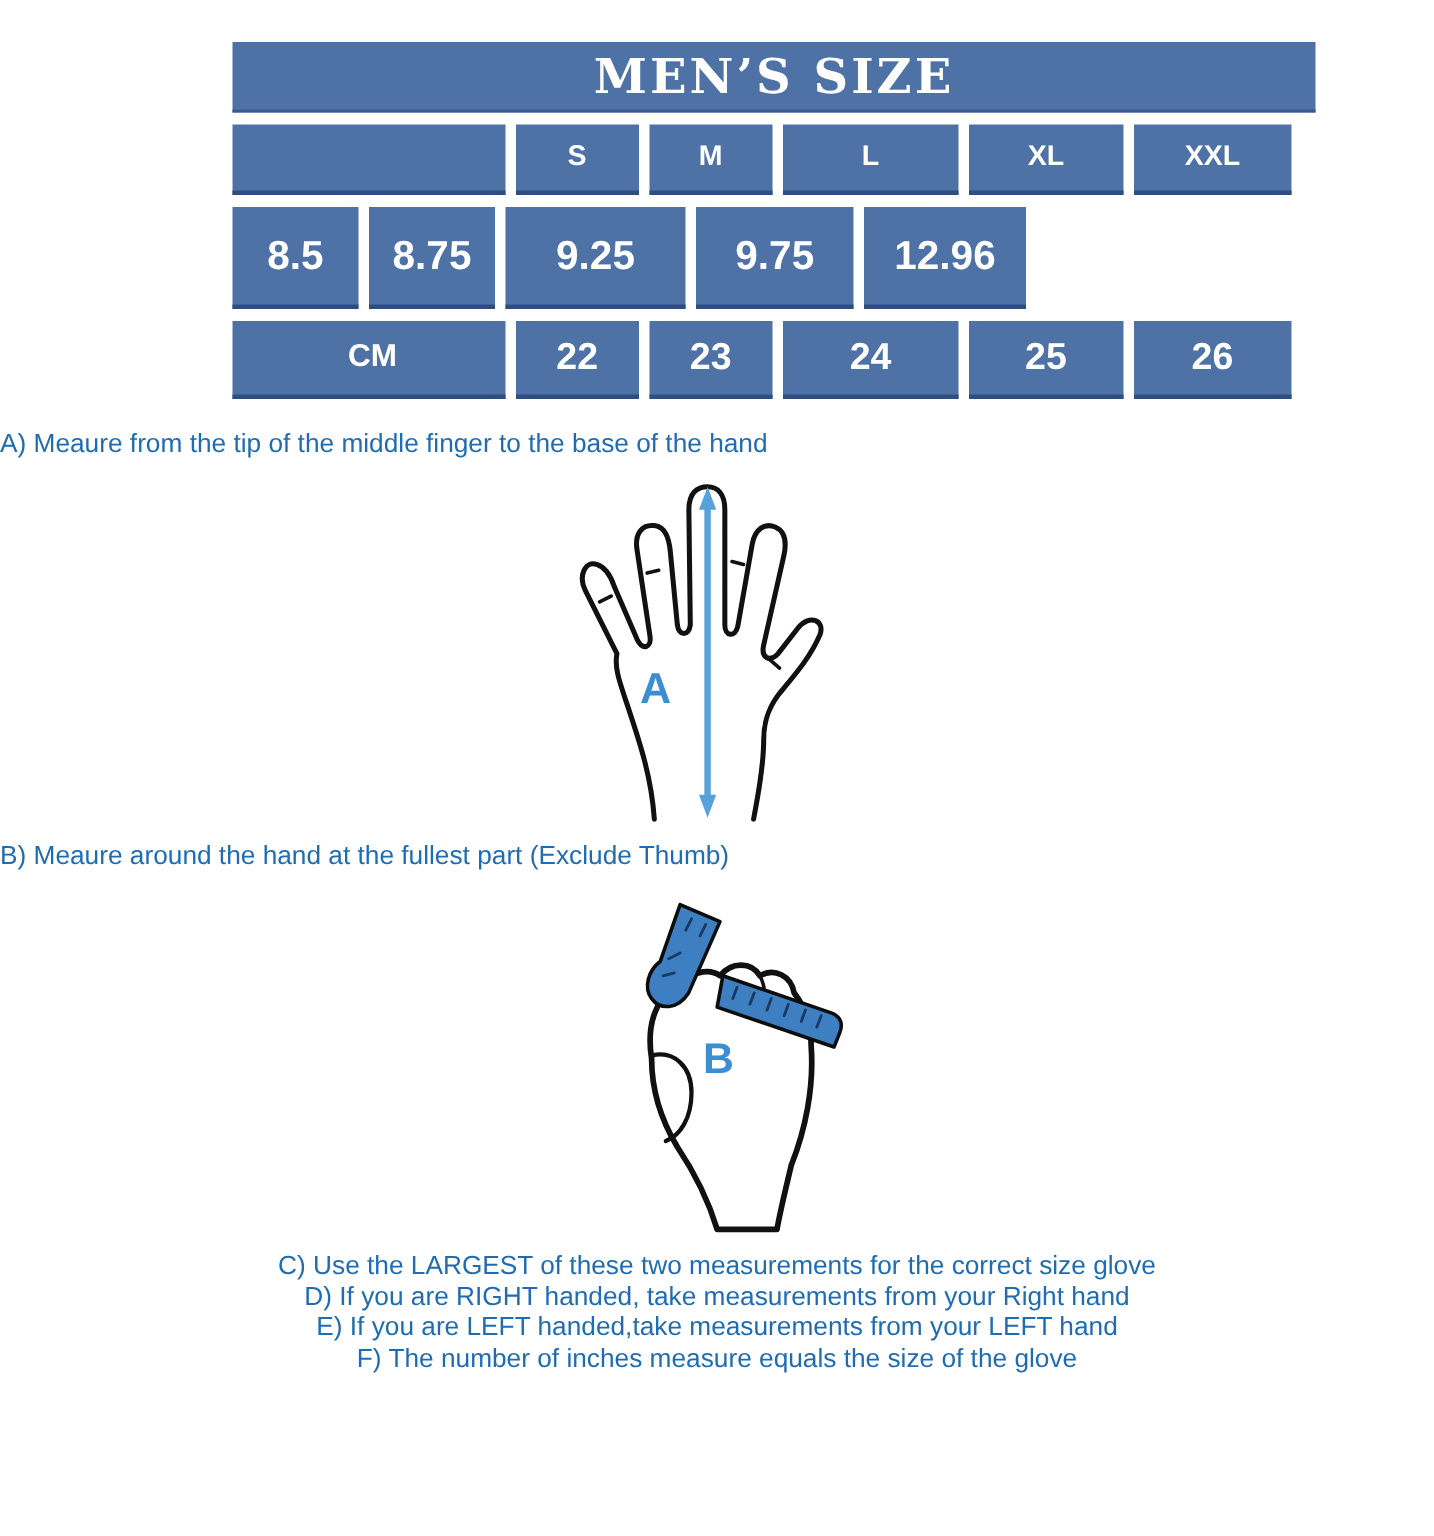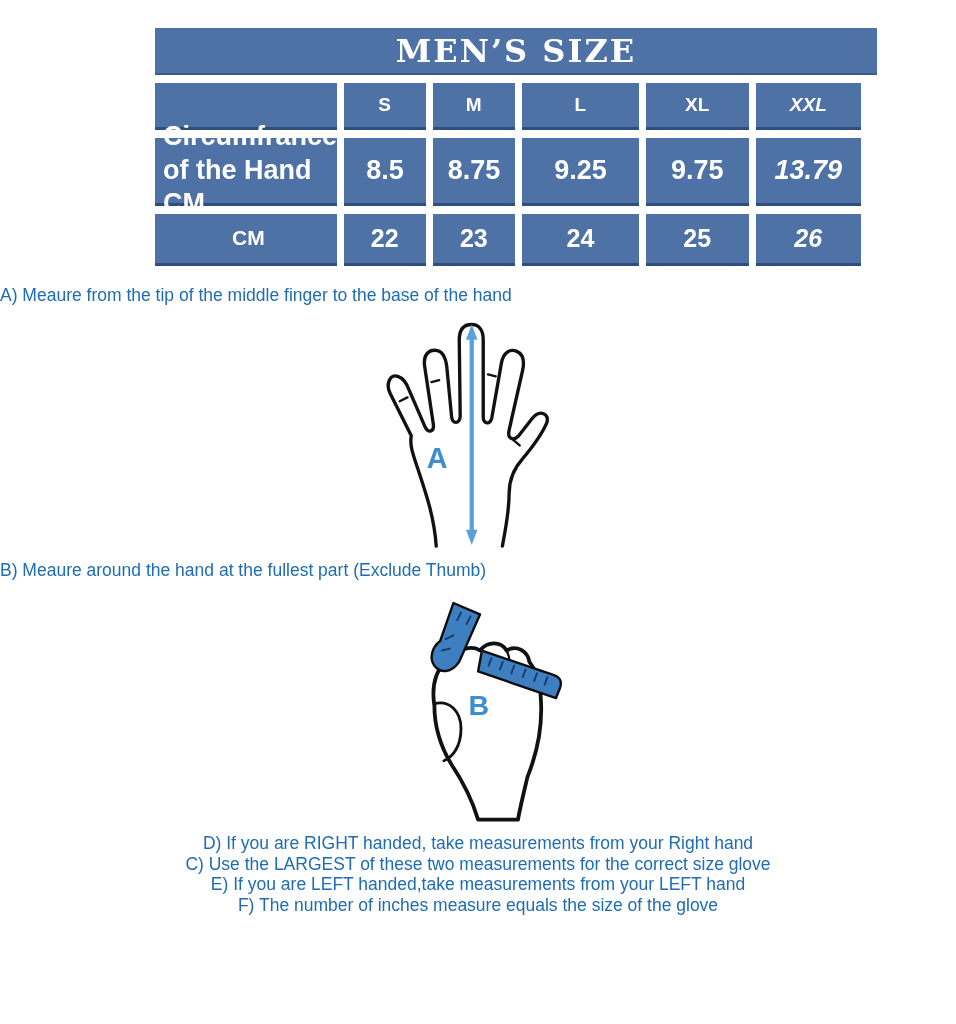--- a/index.html
+++ b/index.html
@@ -9,21 +9,21 @@
   }
   
   .size-table{position:absolute;left:155px;top:28px;width:722px;}
   .t-row{display:flex;margin-bottom:8px;}
   .cell{
     background:#4e72a6;color:#ffffff;
     border-bottom:3px solid #2f4e80;
     display:flex;align-items:center;justify-content:center;
     box-sizing:border-box;margin-right:7px;
   }
-  .cell:last-child{margin-right:16px;font-style:italic;}
+  .cell:last-child{margin-right:16px;}
   .title-bar{
     width:722px;height:47px;background:#4e72a6;color:#ffffff;
     border-bottom:2px solid #3a5a8d;box-sizing:border-box;
     display:flex;align-items:center;justify-content:center;
     font-family:"DejaVu Serif", serif;font-weight:bold;
     font-size:32px;letter-spacing:2px;margin-bottom:8px;
   }
   .c0{width:186px;} .c1{width:84px;} .c2{width:84px;}
   .c3{width:120px;} .c4{width:105px;} .c5{width:108px;}
   .hdr-row .cell{height:47px;font-size:19px;font-weight:bold;}
@@ -59,26 +59,25 @@
   <div class="t-row hdr-row">
     <div class="cell c0"></div>
     <div class="cell c1">S</div>
     <div class="cell c2">M</div>
     <div class="cell c3">L</div>
     <div class="cell c4">XL</div>
     <div class="cell c5">XXL</div>
   </div>
 
   <div class="t-row val-row1">
-    <div class="cell c0 label-cell">Circumfrance of the Hand CM</div>
     <div class="cell c1">8.5</div>
     <div class="cell c2">8.75</div>
     <div class="cell c3">9.25</div>
     <div class="cell c4">9.75</div>
-    <div class="cell c5">13.79</div>
+    <div class="cell c5">12.96</div>
   </div>
 
   <div class="t-row val-row2">
     <div class="cell c0 label-cell centered">CM</div>
     <div class="cell c1">22</div>
     <div class="cell c2">23</div>
     <div class="cell c3">24</div>
     <div class="cell c4">25</div>
     <div class="cell c5">26</div>
   </div>
@@ -152,17 +151,17 @@
 
     <path d="M 102 62 L 178 88 C 186 91 186 97 184 102 L 180 112 L 98 84 Z" fill="#3d7fc1" stroke="#0d0d0d" stroke-width="2.5" stroke-linejoin="round"></path>
 
     <path d="M 80 22 L 76 30 M 90 26 L 86 34 M 72 46 L 64 50 M 68 60 L 60 62
              M 112 70 L 109 78 M 124 74 L 121 82 M 136 78 L 133 86 M 148 82 L 145 90 M 160 86 L 157 94 M 171 90 L 168 98" fill="none" stroke="#1a3a66" stroke-width="2" stroke-linecap="round"></path>
     <text x="88" y="130" font-size="30" font-weight="bold" fill="#3c8ed2" font-family="Liberation Sans, sans-serif">B</text>
   </svg>
 </div>
 
 <div class="notes">
+  <p>C) Use the LARGEST of these two measurements for the correct size glove</p>
   <p>D) If you are RIGHT handed, take measurements from your Right hand</p>
-  <p>C) Use the LARGEST of these two measurements for the correct size glove</p>
   <p>E) If you are LEFT handed,take measurements from your LEFT hand</p>
   <p>F) The number of inches measure equals the size of the glove</p>
 </div>
 
 </body></html>

